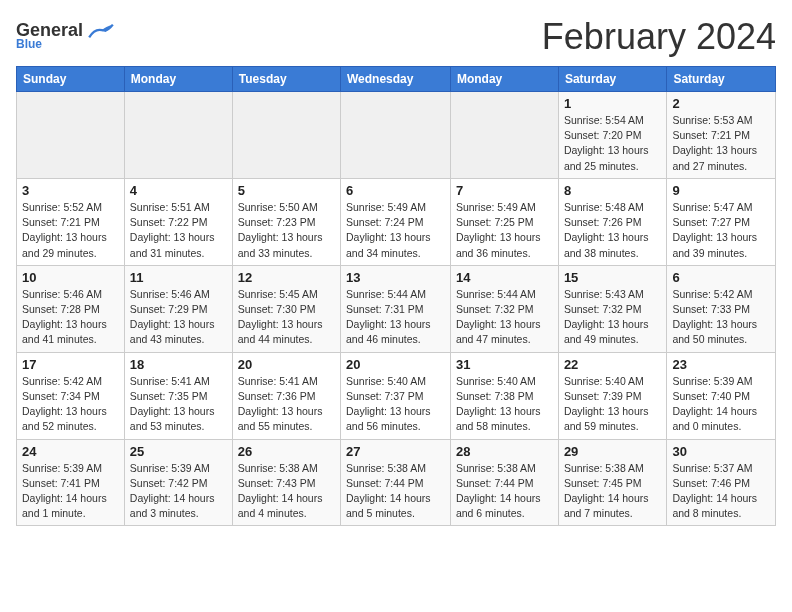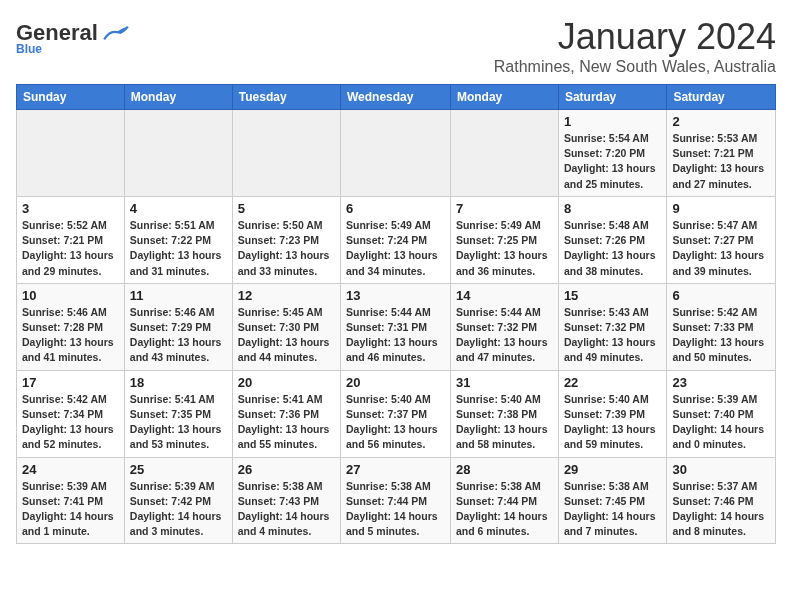--- a/index.html
+++ b/index.html
@@ -75,40 +75,38 @@
       font-weight: bold;
       font-size: 13px;
       color: #222;
       display: block;
       margin-bottom: 2px;
     }
     .day-detail {
       color: #333;
       font-size: 10.5px;
       line-height: 1.45;
-      font-weight: bold;
     }
   </style>
 </head>
 <body>
 
 <div class="header-area">
   <div class="logo">
     <div class="logo-row">
-      <span style="font-size:22px;font-weight:bold;color:#333;">General</span>
+      <span style="font-size:18px;font-weight:bold;color:#333;">General</span>
       <svg class="logo-bird" viewBox="0 0 30 22" xmlns="http://www.w3.org/2000/svg">
         <path d="M2 18 Q8 8 16 10 Q22 12 28 4" stroke="#3a7bd5" stroke-width="2.5" fill="none"></path>
         <path d="M16 10 Q20 6 28 4 Q24 10 20 12 Z" fill="#3a7bd5"></path>
       </svg>
     </div>
     <span style="font-size:12px;font-weight:bold;color:#3a7bd5;margin-top:-4px;">Blue</span>
   </div>
   <div class="title-area">
-    <div class="month-title">January 2024</div>
-    <div class="location-title">Rathmines, New South Wales, Australia</div>
+    <div class="month-title">February 2024</div>
   </div>
 </div>
 
 <table class="calendar">
   <thead>
     <tr>
     <th>Sunday</th>
         <th>Monday</th>
         <th>Tuesday</th>
         <th>Wednesday</th>

